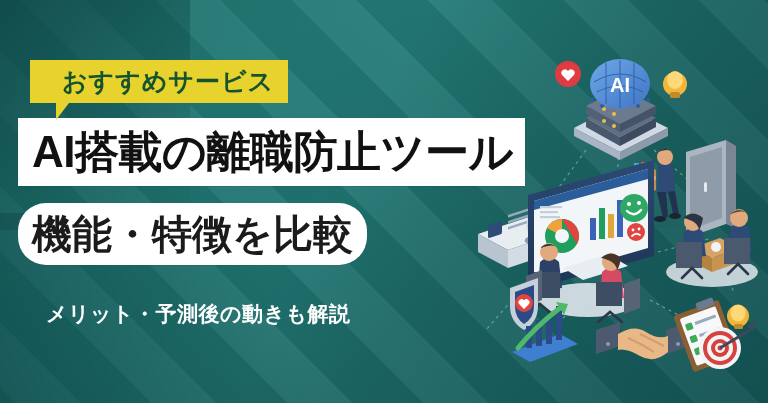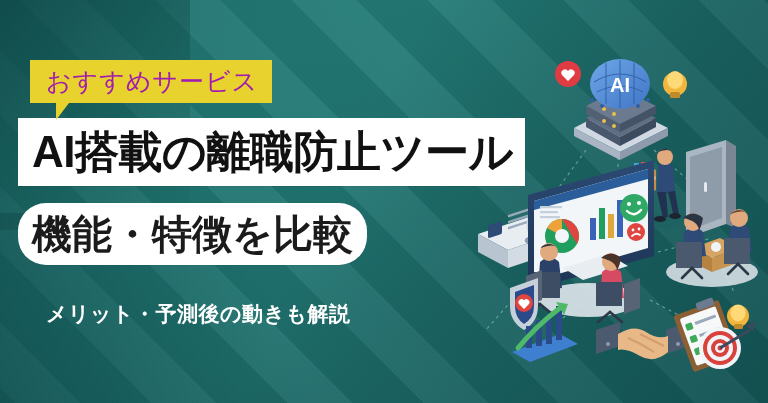--- a/index.html
+++ b/index.html
@@ -41,22 +41,22 @@
     background:linear-gradient(65deg,rgba(8,58,60,0.55),rgba(8,58,60,0) 70%);
   }
 
   
   #badge{
     position:absolute;left:30px;top:60px;height:43px;
     background:#e8d22e;display:flex;align-items:center;
     padding:0 14px 0 16px;z-index:7;
   }
   #badge .badge-text{
-    color:#a21caf;font-size:25px;font-weight:400;letter-spacing:1px;
-    line-height:1;white-space:nowrap;
+    color:#14532d;font-size:25px;font-weight:700;letter-spacing:1px;
+    line-height:1;white-space:nowrap;margin-left:16px;
   }
   #badge-tail{
     position:absolute;left:56px;top:103px;width:0;height:0;
     border-left:13px solid #e8d22e;
     border-right:13px solid transparent;
     border-bottom:17px solid transparent;
     z-index:7;
   }
 
   

